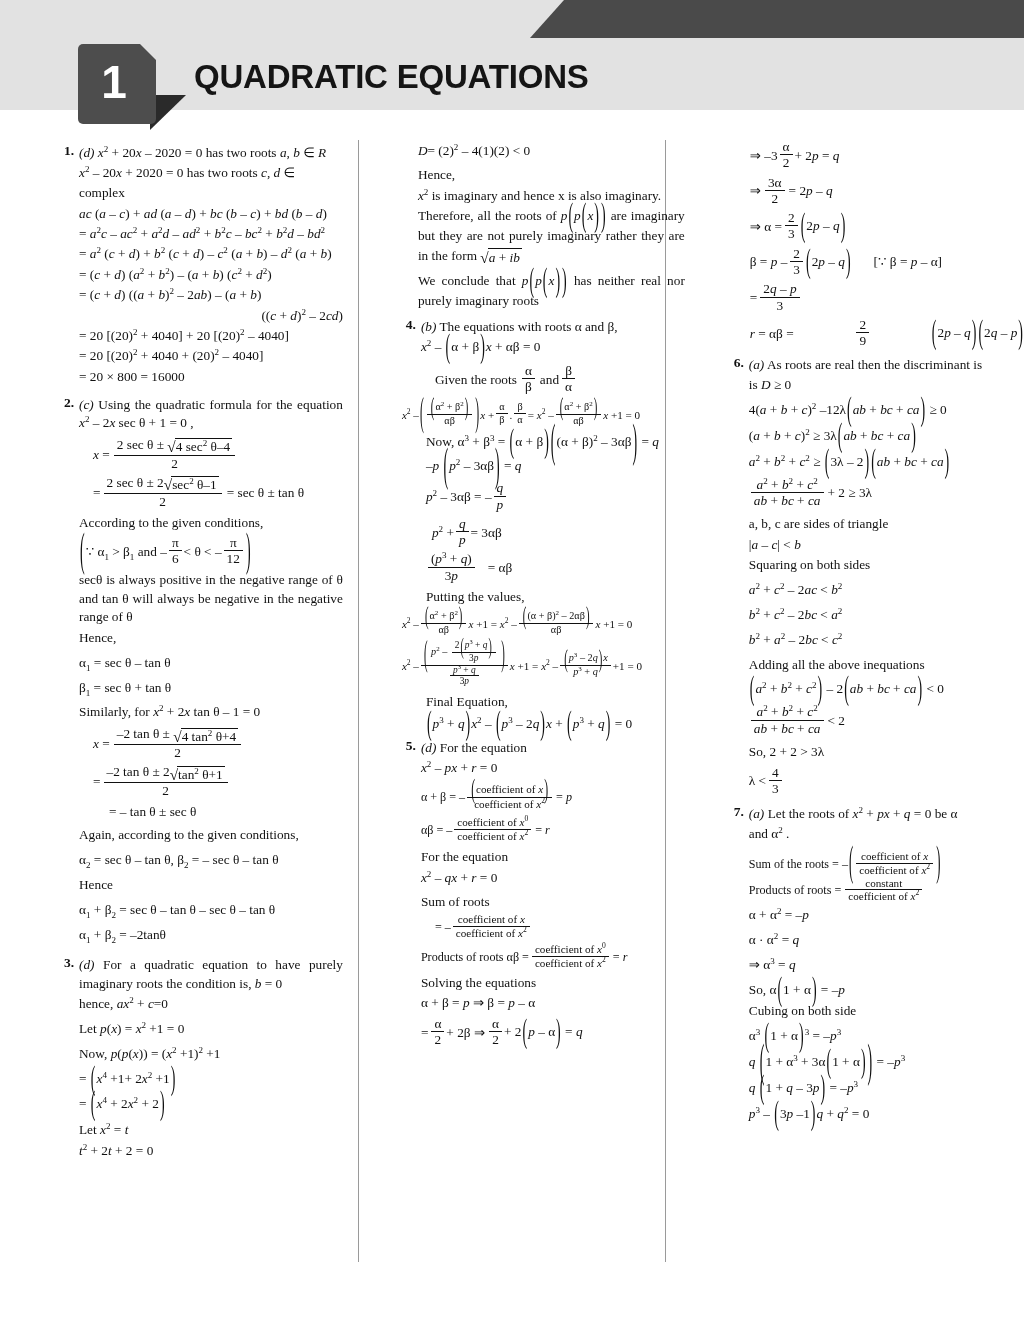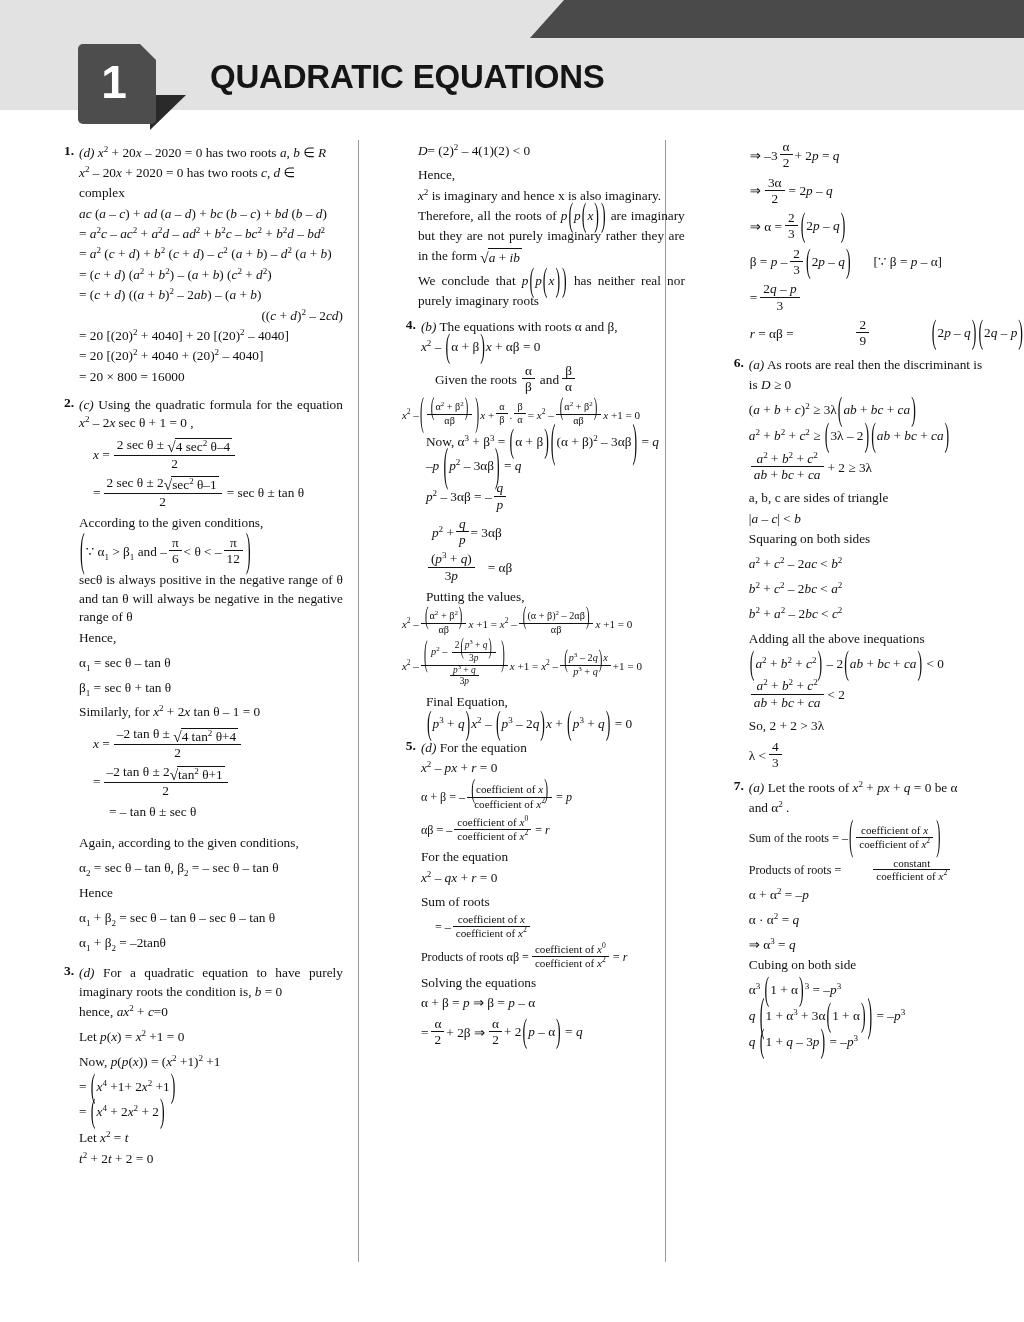--- a/index.html
+++ b/index.html
@@ -40,21 +40,21 @@
     border-radius:5px 5px 5px 5px;
     clip-path: polygon(0 0, 62px 0, 78px 16px, 78px 80px, 0 80px);
     display:flex; align-items:center; justify-content:center;
   }
   .badge-num {
     color:#fff; font-family:"Liberation Sans", sans-serif;
     font-weight:bold; font-size:46px; line-height:1;
     margin-top:-4px; margin-left:-6px;
   }
   .hdr-title {
-    position:absolute; left:210px; top:58px;
+    position:absolute; left:194px; top:58px;
     font-family:"Liberation Sans", sans-serif;
     font-weight:bold; font-size:33px; letter-spacing:-0.2px;
     color:#151515;
   }
 
   
   .cols {
     position:absolute; left:0; top:140px;
     width:1024px; height:1130px;
     display:flex;
@@ -250,21 +250,21 @@
         <div class="row ind" style="margin-top:4px;">
           <span class="nowrap">=</span>
           <span class="fr" style="margin-left:3px;">
             <span class="nu">–2 tan θ ± 2<span class="rad"><span class="sign">√</span><span class="body">tan<sup>2</sup> θ+1</span></span></span>
             <span class="de">2</span>
           </span>
         </div>
 
         <div class="ln ind2" style="margin-top:4px;">= – tan θ ± sec θ</div>
 
-        <div class="ln just" style="margin-top:12px;">Again, according to the given conditions,</div>
+        <div class="ln just" style="margin-top:4px;">Again, according to the given conditions,</div>
         <div class="ln sp">α<sub>2</sub> = sec θ – tan θ, β<sub>2</sub> = – sec θ – tan θ</div>
         <div class="ln sp">Hence</div>
         <div class="ln sp">α<sub>1</sub> + β<sub>2</sub> = sec θ – tan θ – sec θ – tan θ</div>
         <div class="ln sp">α<sub>1</sub> + β<sub>2</sub> = –2tanθ</div>
       </div>
     </div>
 
     <div class="qitem" style="margin-top:8px;">
       <div class="qnum">3.</div>
       <div class="qbody">
@@ -579,20 +579,23 @@
 
     <div class="qitem" style="margin-top:5px;">
       <div class="qnum">6.</div>
       <div class="qbody">
         <div class="ln just">
           <span class="opt">(a)</span>
           <span>As roots are real then the discriminant is</span>
         </div>
         <div class="ln">is <i>D</i> ≥ 0</div>
         <div class="ln sp">
+          4(<i>a</i> + <i>b</i> + <i>c</i>)<sup>2</sup> –12λ<span class="bigp">(</span><i>ab</i> + <i>bc</i> + <i>ca</i><span class="bigp">)</span> ≥ 0
+        </div>
+        <div class="ln sp">
           (<i>a</i> + <i>b</i> + <i>c</i>)<sup>2</sup> ≥ 3λ<span class="bigp">(</span><i>ab</i> + <i>bc</i> + <i>ca</i><span class="bigp">)</span>
         </div>
         <div class="ln sp">
           <i>a</i><sup>2</sup> + <i>b</i><sup>2</sup> + <i>c</i><sup>2</sup> ≥ <span class="bigp">(</span>3λ – 2<span class="bigp">)</span><span class="bigp">(</span><i>ab</i> + <i>bc</i> + <i>ca</i><span class="bigp">)</span>
         </div>
         <div class="row" style="margin-top:5px;">
           <span class="fr">
             <span class="nu"><i>a</i><sup>2</sup> + <i>b</i><sup>2</sup> + <i>c</i><sup>2</sup></span>
             <span class="de"><i>ab</i> + <i>bc</i> + <i>ca</i></span>
           </span>
@@ -646,37 +649,41 @@
         <div class="row sm" style="margin-top:7px;">
           <span class="nowrap">Sum of the roots = –</span>
           <span class="bigp tall">(</span>
           <span class="fr sm">
             <span class="nu">coefficient of <i>x</i></span>
             <span class="de">coefficient of <i>x</i><sup>2</sup></span>
           </span>
           <span class="bigp tall">)</span>
         </div>
 
-        <div class="row sm" style="margin-top:6px;gap:28px;">
+        <div class="row sm" style="">
           <span class="nowrap">Products of roots =</span>
           <span class="fr sm" style="margin-left:4px;">
             <span class="nu">constant</span>
             <span class="de">coefficient of <i>x</i><sup>2</sup></span>
           </span>
         </div>
 
         <div class="ln" style="margin-top:2px;">α + α<sup>2</sup> = –<i>p</i></div>
         <div class="ln sp">α · α<sup>2</sup> = <i>q</i></div>
         <div class="ln sp">⇒ α<sup>3</sup> = <i>q</i></div>
+        <div class="ln sp">So, α<span class="bigp">(</span>1 + α<span class="bigp">)</span> = –<i>p</i></div>
         <div class="ln">Cubing on both side</div>
         <div class="ln sp">
           α<sup>3</sup> <span class="bigp">(</span>1 + α<span class="bigp">)</span><sup>3</sup> = –<i>p</i><sup>3</sup>
         </div>
         <div class="ln sp">
           <i>q</i> <span class="bigp tall">(</span>1 + α<sup>3</sup> + 3α<span class="bigp">(</span>1 + α<span class="bigp">)</span><span class="bigp tall">)</span> = –<i>p</i><sup>3</sup>
         </div>
         <div class="ln sp">
           <i>q</i> <span class="bigp">(</span>1 + <i>q</i> – 3<i>p</i><span class="bigp">)</span> = –<i>p</i><sup>3</sup>
+        </div>
+        <div class="ln sp">
+          <i>p</i><sup>3</sup> – <span class="bigp">(</span>3<i>p</i> –1<span class="bigp">)</span><i>q</i> + <i>q</i><sup>2</sup> = 0
         </div>
       </div>
     </div>
   </div>
 </div>
 
 </body></html>

